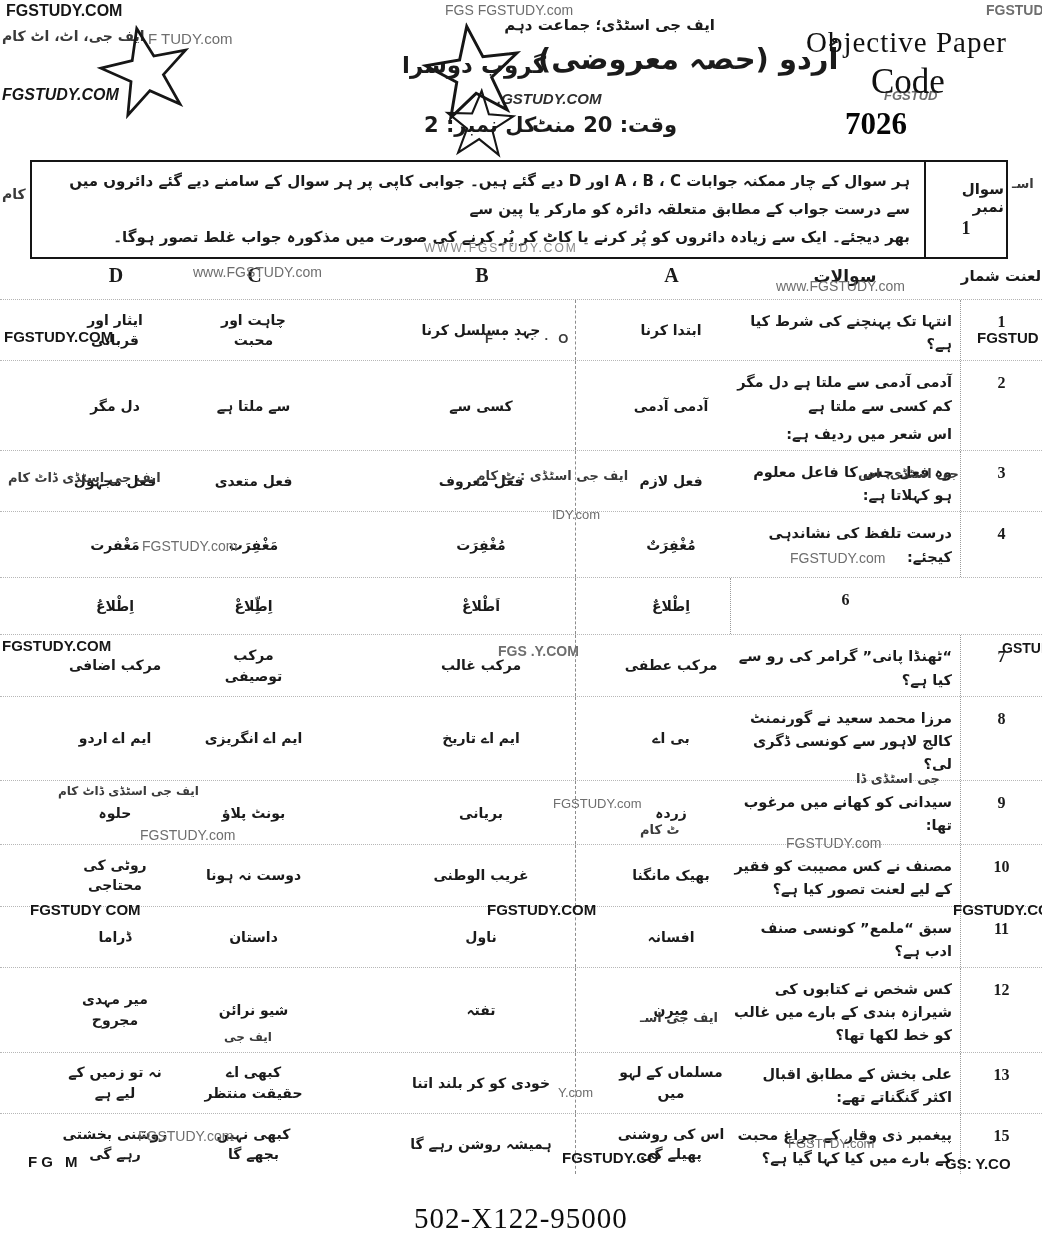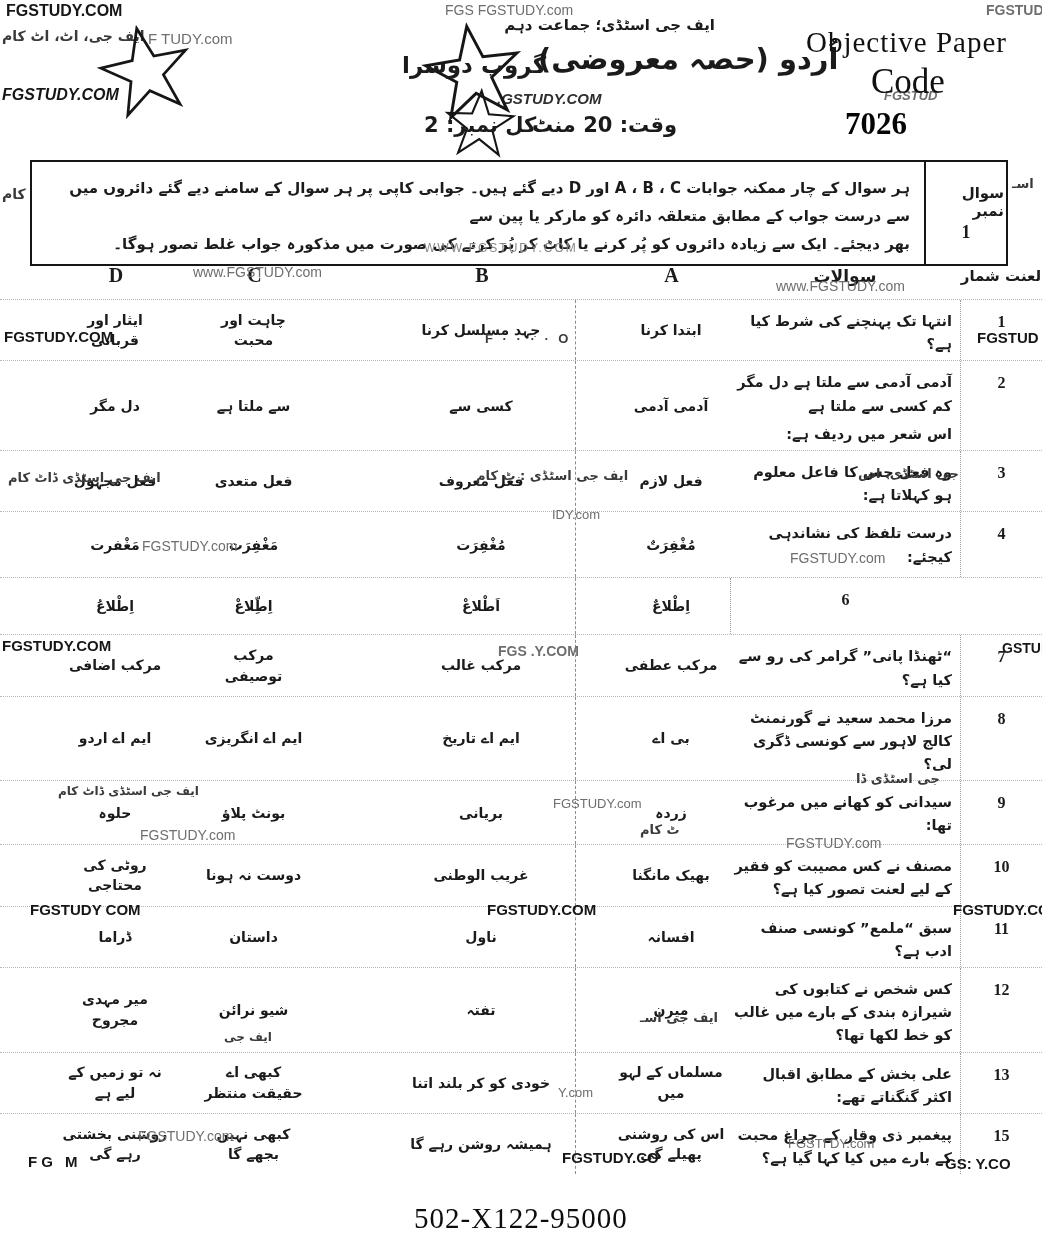--- a/index.html
+++ b/index.html
@@ -27,21 +27,21 @@
   .hdr-time  { font-size:21px; }
   .obj1 { font-size:29px; letter-spacing:1px; color:#111; }
   .obj2 { font-size:35px; color:#111;margin-left:16px; }
   .code7026 { font-size:31px; font-weight:700; color:#050505; }
 
   
   .ibox {
     position:absolute; left:30px; top:160px; width:978px; min-height:78px;
     border:2px solid #151515; display:flex; background:#fff;
   }
-  .ibox-text { flex:1; padding:13px 14px 6px 10px; direction:rtl; text-align:right;
+  .ibox-text { flex:1; padding:6px 14px 6px 10px; direction:rtl; text-align:right;
     font-size:15px; font-weight:700; line-height:1.85; }
   .ibox-cell { width:82px; border-left:2px solid #151515; display:flex; flex-direction:column;
     align-items:center; justify-content:center; gap:2px; padding:4px 2px; }
   .ibox-cell .lbl { font-size:15px; font-weight:700; direction:rtl; }
   .ibox-cell .val { font-family:"Liberation Serif", serif; font-weight:700; font-size:18px; }
 
   
   .qtable { position:absolute; left:0; top:252px; width:1042px; }
   .thead, .trow { display:grid; grid-template-columns:170px 135px 270px 155px 230px 82px; }
   .thead { height:48px; align-items:center; border-bottom:1px dotted #b3b3b3; }

